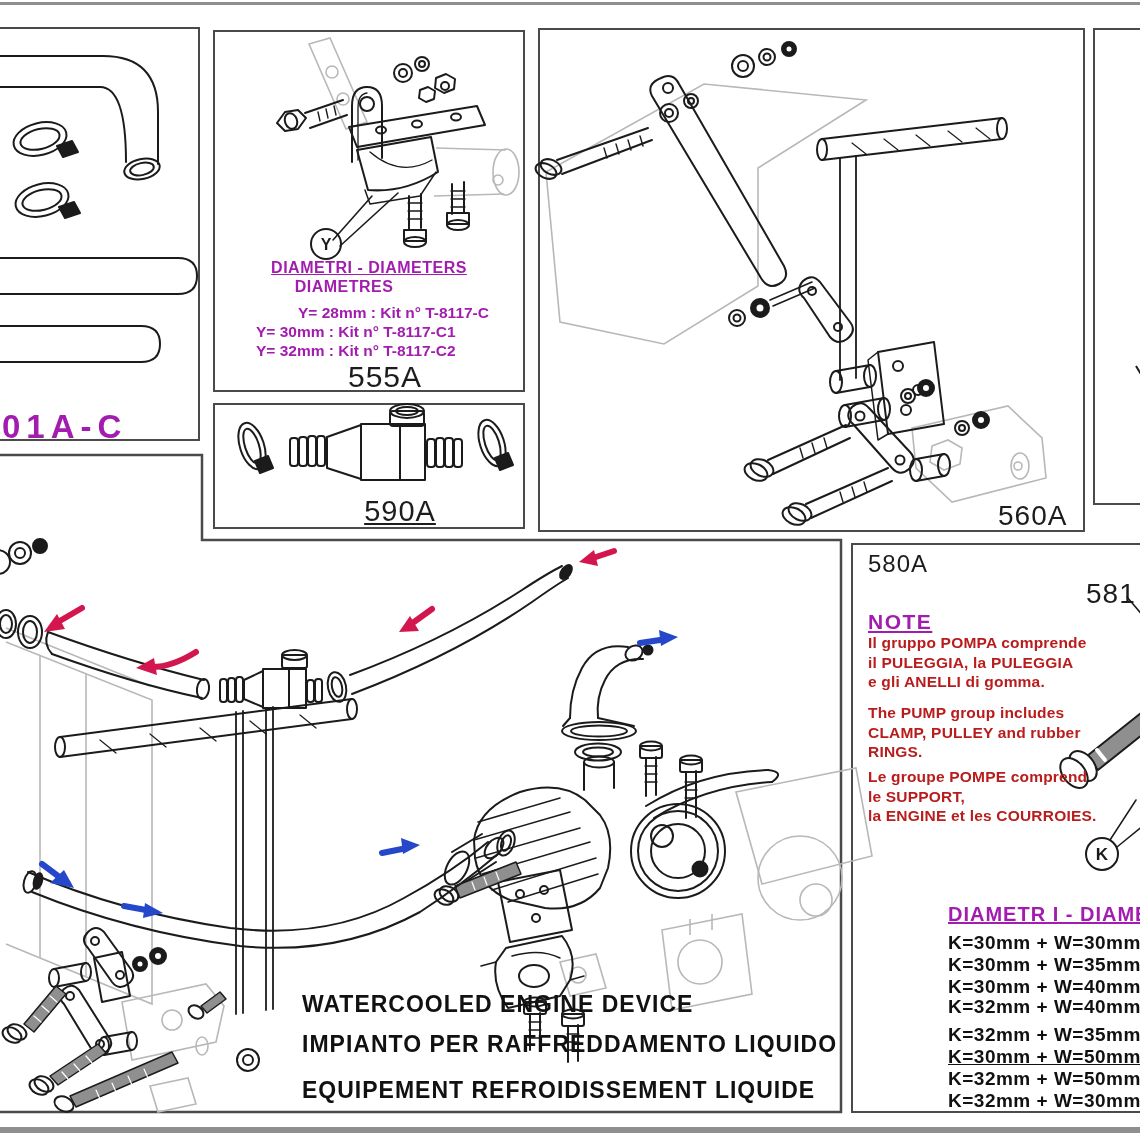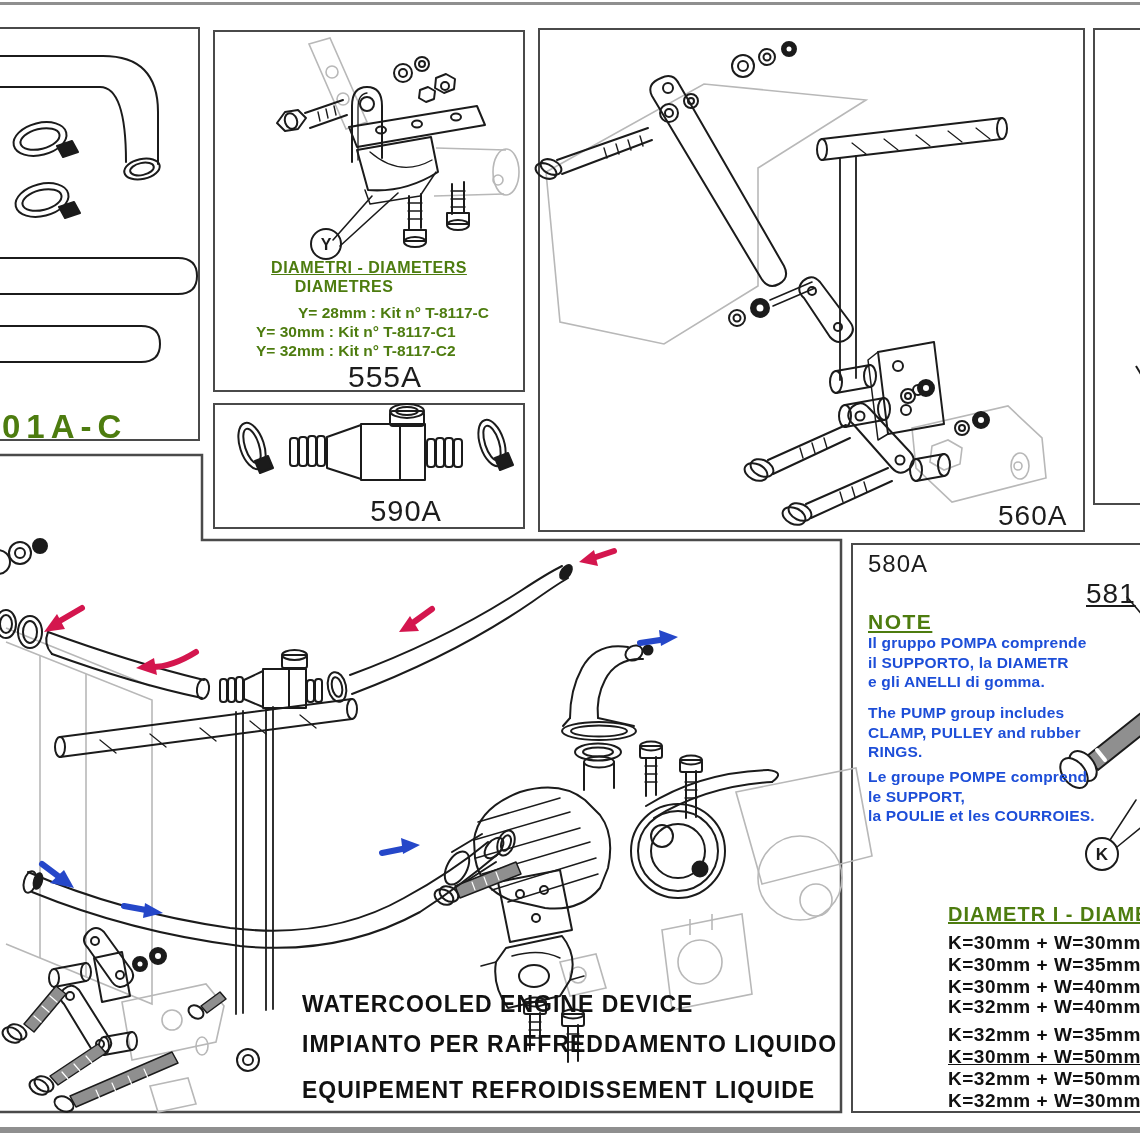--- a/index.html
+++ b/index.html
@@ -6,22 +6,22 @@
   body{
     width:1140px;height:1140px;position:relative;overflow:hidden;
     background:#ffffff;color:#111;
     font-family:"Liberation Sans","DejaVu Sans",sans-serif;
   }
   .panel{position:absolute;background:#fff;border:2px solid #4a4a4a;box-sizing:border-box;}
   .hair{position:absolute;background:#8f8f8f;}
   svg.layer{position:absolute;overflow:visible;}
   .u{text-decoration:underline;}
   .part-label{position:absolute;font-size:29px;letter-spacing:1px;color:#1c1c1c;white-space:nowrap;}
-  .tech{position:absolute;font-weight:bold;white-space:nowrap;color:#4d7c0f;}
-  .noteblock{position:absolute;font-weight:bold;font-size:15.5px;line-height:19.5px;letter-spacing:.2px;color:#1d4ed8;white-space:nowrap;}
+  .tech{position:absolute;font-weight:bold;white-space:nowrap;color:#a21caf;}
+  .noteblock{position:absolute;font-weight:bold;font-size:15.5px;line-height:19.5px;letter-spacing:.2px;color:#b91c1c;white-space:nowrap;}
   .combo{position:absolute;left:948px;font-weight:bold;font-size:19px;letter-spacing:.5px;white-space:nowrap;color:#111;}
   .title-line{position:absolute;left:302px;font-weight:bold;font-size:23px;letter-spacing:1px;white-space:nowrap;color:#111;}
   .centered{text-align:center;}
 </style>
 </head>
 <body>
 
 <div class="hair" style="left:0;top:2px;width:1140px;height:3px;"></div>
 <div class="hair" style="left:0;top:1127px;width:1140px;height:6px;"></div>
 
@@ -146,21 +146,21 @@
       <rect x="445" y="438" width="8" height="29" rx="3"></rect>
         <rect x="454" y="439" width="8" height="28" rx="3"></rect>
     </g>
     <g>
       <ellipse cx="492" cy="443" rx="12" ry="24" transform="rotate(-18 492 443)"></ellipse>
       <ellipse cx="492" cy="443" rx="7" ry="18" transform="rotate(-18 492 443)"></ellipse>
       <path d="M 495,458 l 13,-5 5,12 -13,5 z" fill="#1b1b1b"></path>
     </g>
   </g>
 </svg>
-<div class="part-label centered" style="left:230px;top:495px;width:352px;font-size:29px;">590A</div>
+<div class="part-label centered" style="left:224px;top:495px;width:352px;font-size:29px;text-decoration:underline;">590A</div>
 
 <svg class="layer" style="left:538px;top:28px;" width="547" height="504" viewBox="538 28 547 504">
   <g stroke="#b8b8b8" stroke-width="1.6" fill="none">
     <path d="M 546,172 L 704,84 L 866,100 L 758,168 L 758,286 L 664,344 L 560,322 Z"></path>
     <path d="M 912,428 L 1008,406 L 1042,438 L 1046,478 L 952,502 L 916,468 Z"></path>
     <path d="M 932,446 l 16,-6 14,8 -2,16 -16,6 -14,-8 z"></path>
     <ellipse cx="1020" cy="466" rx="9" ry="13"></ellipse>
       <circle cx="1018" cy="466" r="4"></circle>
   </g>
   <g stroke="#1b1b1b" stroke-width="2" fill="none" stroke-linecap="round" stroke-linejoin="round">
@@ -469,36 +469,36 @@
       <ellipse cx="1074" cy="773" rx="11" ry="17" transform="rotate(-39 1074 773)" fill="#fff"></ellipse>
     </g>
     <g>
       <path d="M 1110,840 L 1136,800 M 1117,847 L 1155,816" stroke-width="1.5"></path>
       <circle cx="1102" cy="854" r="16"></circle>
     </g>
   </g>
   <text x="1102" y="860" text-anchor="middle" font-size="17" font-weight="bold" fill="#1b1b1b" font-family="Liberation Sans, sans-serif">K</text>
 </svg>
 <div class="part-label" style="left:868px;top:550px;font-size:24px;">580A</div>
-<div class="part-label" style="left:1086px;top:578px;font-size:28px;text-decoration:underline;">581</div>
+<div class="part-label" style="left:1086px;top:578px;font-size:28px;">581</div>
 <div class="tech u" style="left:868px;top:610px;font-size:21px;letter-spacing:1.5px;">NOTE</div>
 <div class="noteblock" style="left:868px;top:633px;">
   <div>Il gruppo POMPA comprende</div>
-  <div>il SUPPORTO, la DIAMETR</div>
+  <div>il PULEGGIA, la PULEGGIA</div>
   <div>e gli ANELLI di gomma.</div>
 </div>
 <div class="noteblock" style="left:868px;top:703px;">
   <div>The PUMP group includes</div>
   <div>CLAMP, PULLEY and rubber</div>
   <div>RINGS.</div>
 </div>
 <div class="noteblock" style="left:868px;top:767px;">
   <div>Le groupe POMPE comprend</div>
   <div>le SUPPORT,</div>
-  <div>la POULIE et les COURROIES.</div>
+  <div>la ENGINE et les COURROIES.</div>
 </div>
 <div class="tech u" style="left:948px;top:903px;font-size:20px;letter-spacing:1px;">DIAMETR I - DIAMETERS</div>
 <div class="combo" style="top:932px;">K=30mm + W=30mm</div>
 <div class="combo" style="top:954px;">K=30mm + W=35mm</div>
 <div class="combo" style="top:976px;">K=30mm + W=40mm</div>
 <div class="combo" style="top:996px;text-align:center;">K=32mm + W=40mm</div>
 <div class="combo" style="top:1024px;">K=32mm + W=35mm</div>
 <div class="combo" style="top:1046px;text-decoration:underline;">K=30mm + W=50mm</div>
 <div class="combo" style="top:1068px;">K=32mm + W=50mm</div>
 <div class="combo" style="top:1090px;">K=32mm + W=30mm</div>

